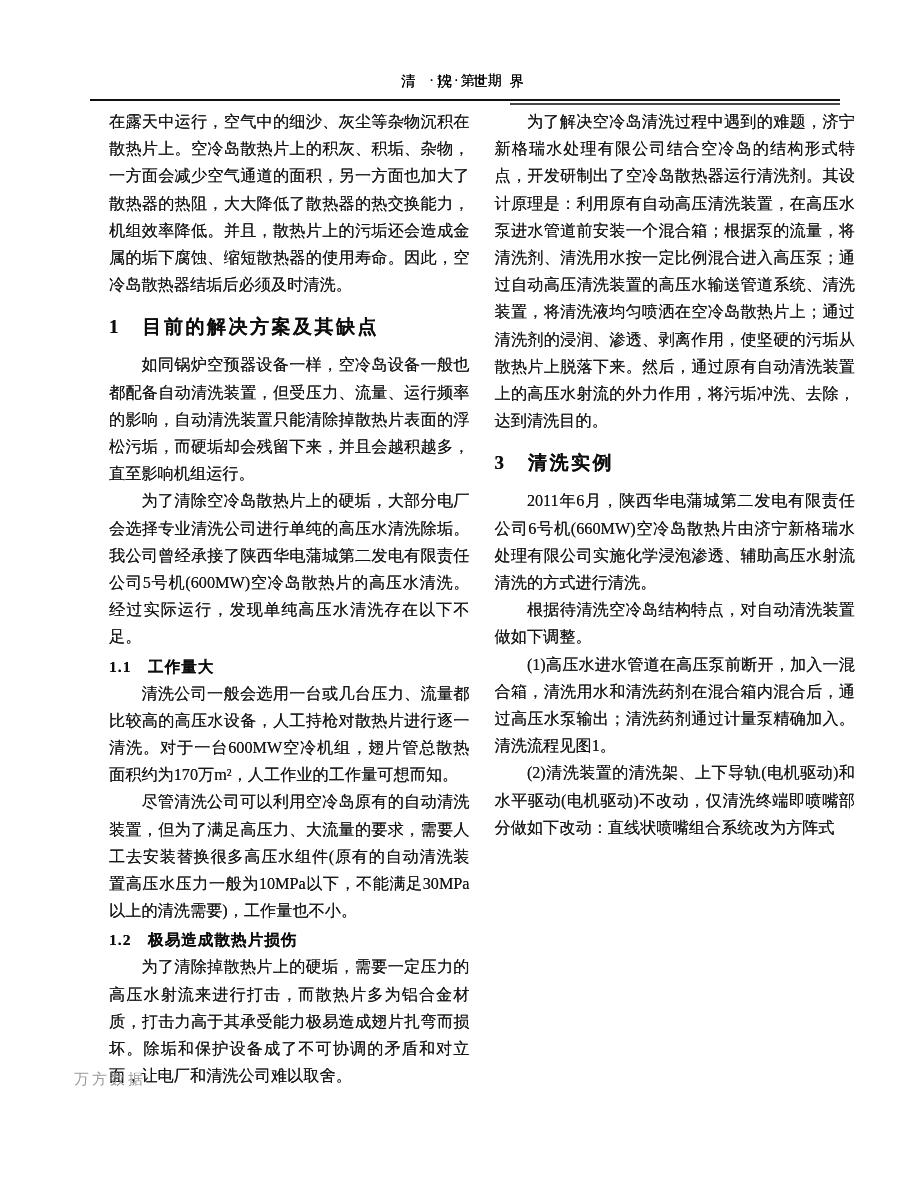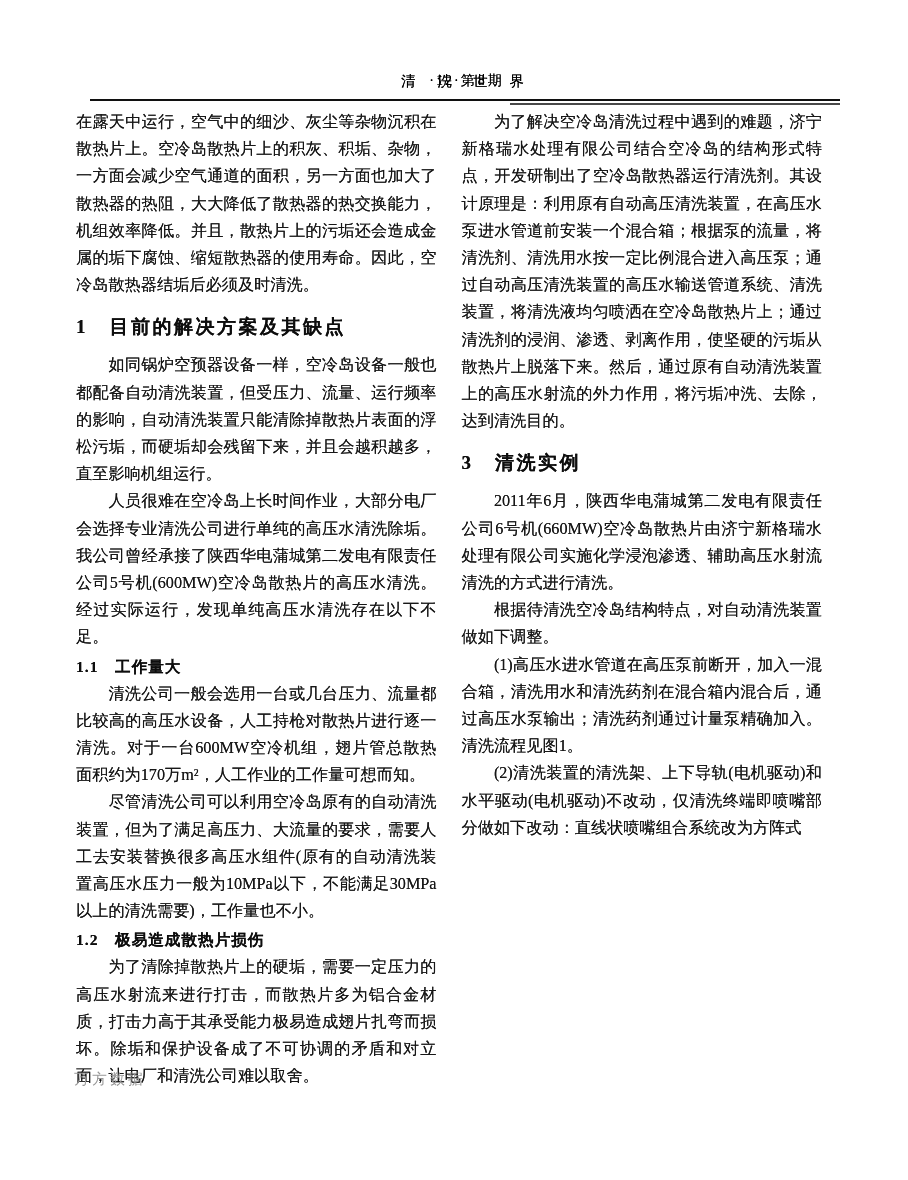--- a/index.html
+++ b/index.html
@@ -27,21 +27,21 @@
   .page-header .issue{letter-spacing:3px;}
   .rule{
     position:absolute;top:99px;left:90px;width:750px;height:2.4px;
     background:#141414;
   }
   .rule .rule2{
     position:absolute;right:0;top:4px;width:330px;height:1.6px;
     background:#1e1e1e;opacity:.8;
   }
   .columns{
-    position:absolute;top:109px;left:76px;width:746px;
+    position:absolute;top:109px;left:109px;width:746px;
     display:flex;gap:25px;
   }
   .col{width:360.5px;}
   .col p{
     margin:0;
     font-size:16.2px;line-height:27.2px;
     text-align:justify;text-justify:inter-ideograph;
     text-indent:2em;
     word-break:break-all;
   }
@@ -76,21 +76,21 @@
   <div class="rule">
       <span class="rule2"></span>
     </div>
 
   <div class="columns">
 
     <div class="col">
       <p class="noindent">在露天中运行，空气中的细沙、灰尘等杂物沉积在散热片上。空冷岛散热片上的积灰、积垢、杂物，一方面会减少空气通道的面积，另一方面也加大了散热器的热阻，大大降低了散热器的热交换能力，机组效率降低。并且，散热片上的污垢还会造成金属的垢下腐蚀、缩短散热器的使用寿命。因此，空冷岛散热器结垢后必须及时清洗。</p>
       <h2 class="sec">1　目前的解决方案及其缺点</h2>
       <p>如同锅炉空预器设备一样，空冷岛设备一般也都配备自动清洗装置，但受压力、流量、运行频率的影响，自动清洗装置只能清除掉散热片表面的浮松污垢，而硬垢却会残留下来，并且会越积越多，直至影响机组运行。</p>
-      <p>人员很难在空冷岛上长时间作业，大部分电厂会选择专业清洗公司进行单纯的高压水清洗除垢。我公司曾经承接了陕西华电蒲城第二发电有限责任公司5号机(600MW)空冷岛散热片的高压水清洗。经过实际运行，发现单纯高压水清洗存在以下不足。</p>
+      <p>为了清除空冷岛散热片上的硬垢，大部分电厂会选择专业清洗公司进行单纯的高压水清洗除垢。我公司曾经承接了陕西华电蒲城第二发电有限责任公司5号机(600MW)空冷岛散热片的高压水清洗。经过实际运行，发现单纯高压水清洗存在以下不足。</p>
       <h3 class="sub">1.1　工作量大</h3>
       <p>清洗公司一般会选用一台或几台压力、流量都比较高的高压水设备，人工持枪对散热片进行逐一清洗。对于一台600MW空冷机组，翅片管总散热面积约为170万m²，人工作业的工作量可想而知。</p>
       <p>尽管清洗公司可以利用空冷岛原有的自动清洗装置，但为了满足高压力、大流量的要求，需要人工去安装替换很多高压水组件(原有的自动清洗装置高压水压力一般为10MPa以下，不能满足30MPa以上的清洗需要)，工作量也不小。</p>
       <h3 class="sub">1.2　极易造成散热片损伤</h3>
       <p>为了清除掉散热片上的硬垢，需要一定压力的高压水射流来进行打击，而散热片多为铝合金材质，打击力高于其承受能力极易造成翅片扎弯而损坏。除垢和保护设备成了不可协调的矛盾和对立面，让电厂和清洗公司难以取舍。</p>
     </div>
 
     <div class="col">
       <p>为了解决空冷岛清洗过程中遇到的难题，济宁新格瑞水处理有限公司结合空冷岛的结构形式特点，开发研制出了空冷岛散热器运行清洗剂。其设计原理是：利用原有自动高压清洗装置，在高压水泵进水管道前安装一个混合箱；根据泵的流量，将清洗剂、清洗用水按一定比例混合进入高压泵；通过自动高压清洗装置的高压水输送管道系统、清洗装置，将清洗液均匀喷洒在空冷岛散热片上；通过清洗剂的浸润、渗透、剥离作用，使坚硬的污垢从散热片上脱落下来。然后，通过原有自动清洗装置上的高压水射流的外力作用，将污垢冲洗、去除，达到清洗目的。</p>
       <h2 class="sec">3　清洗实例</h2>

